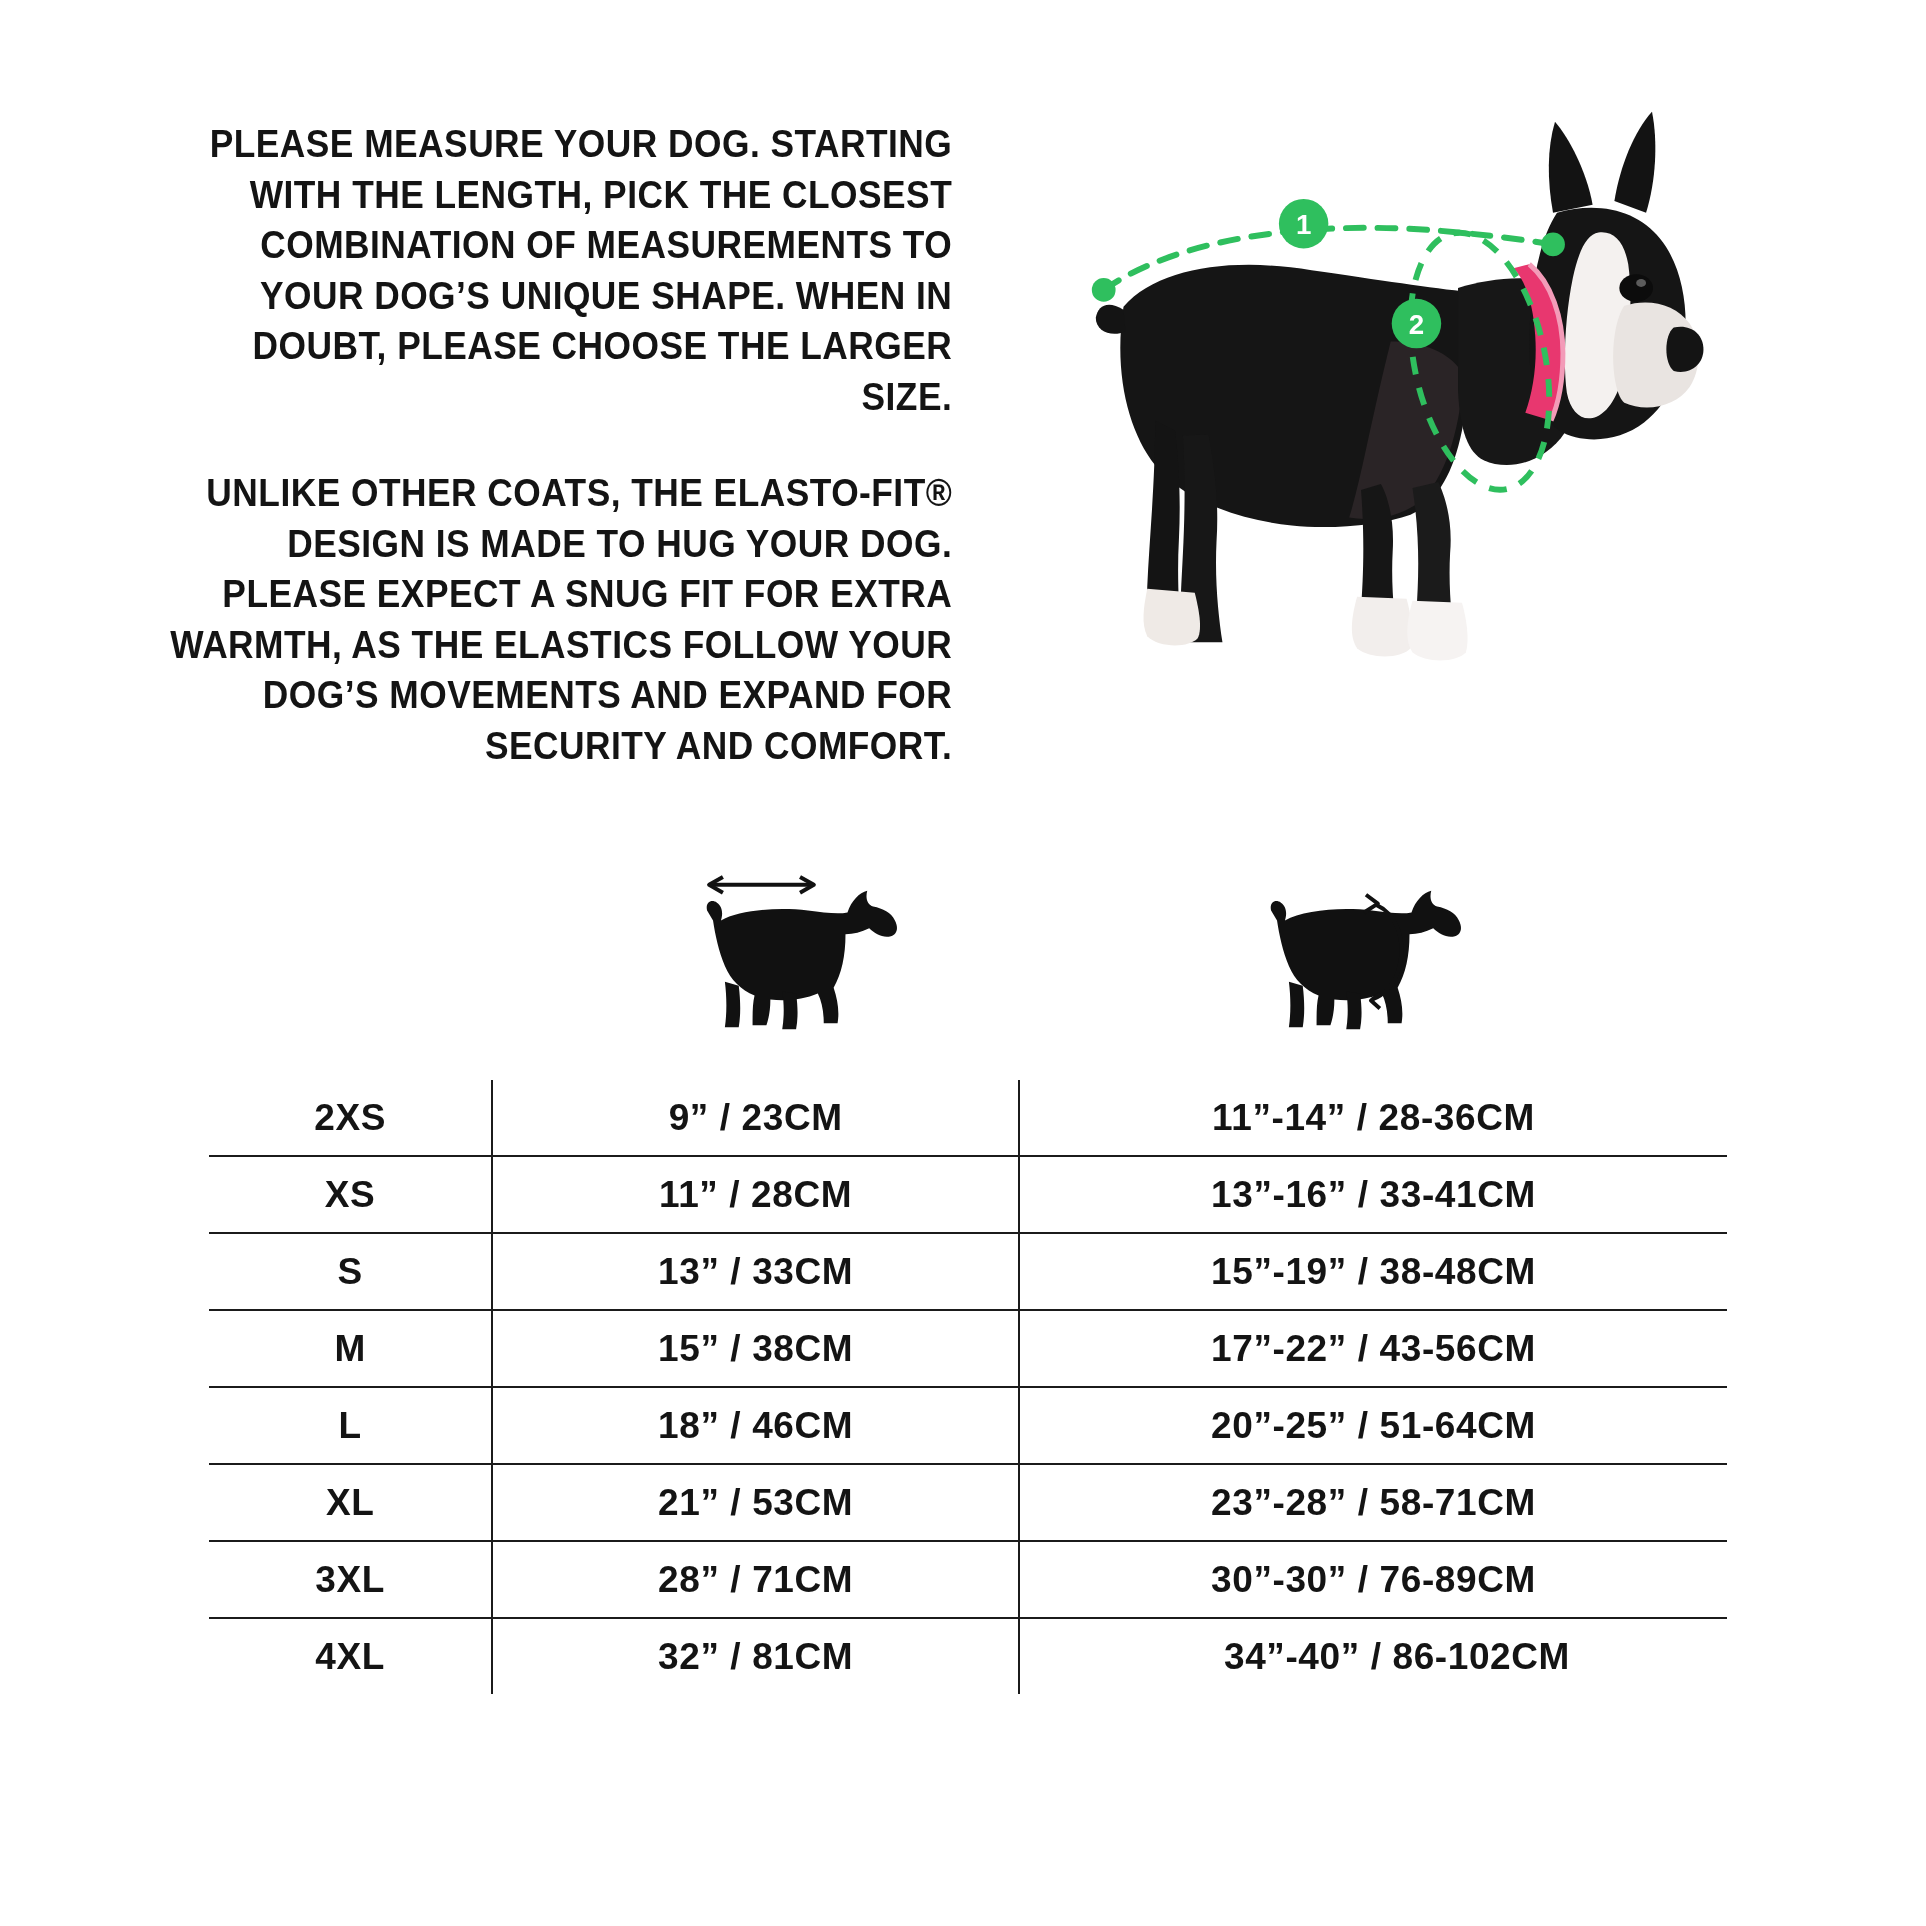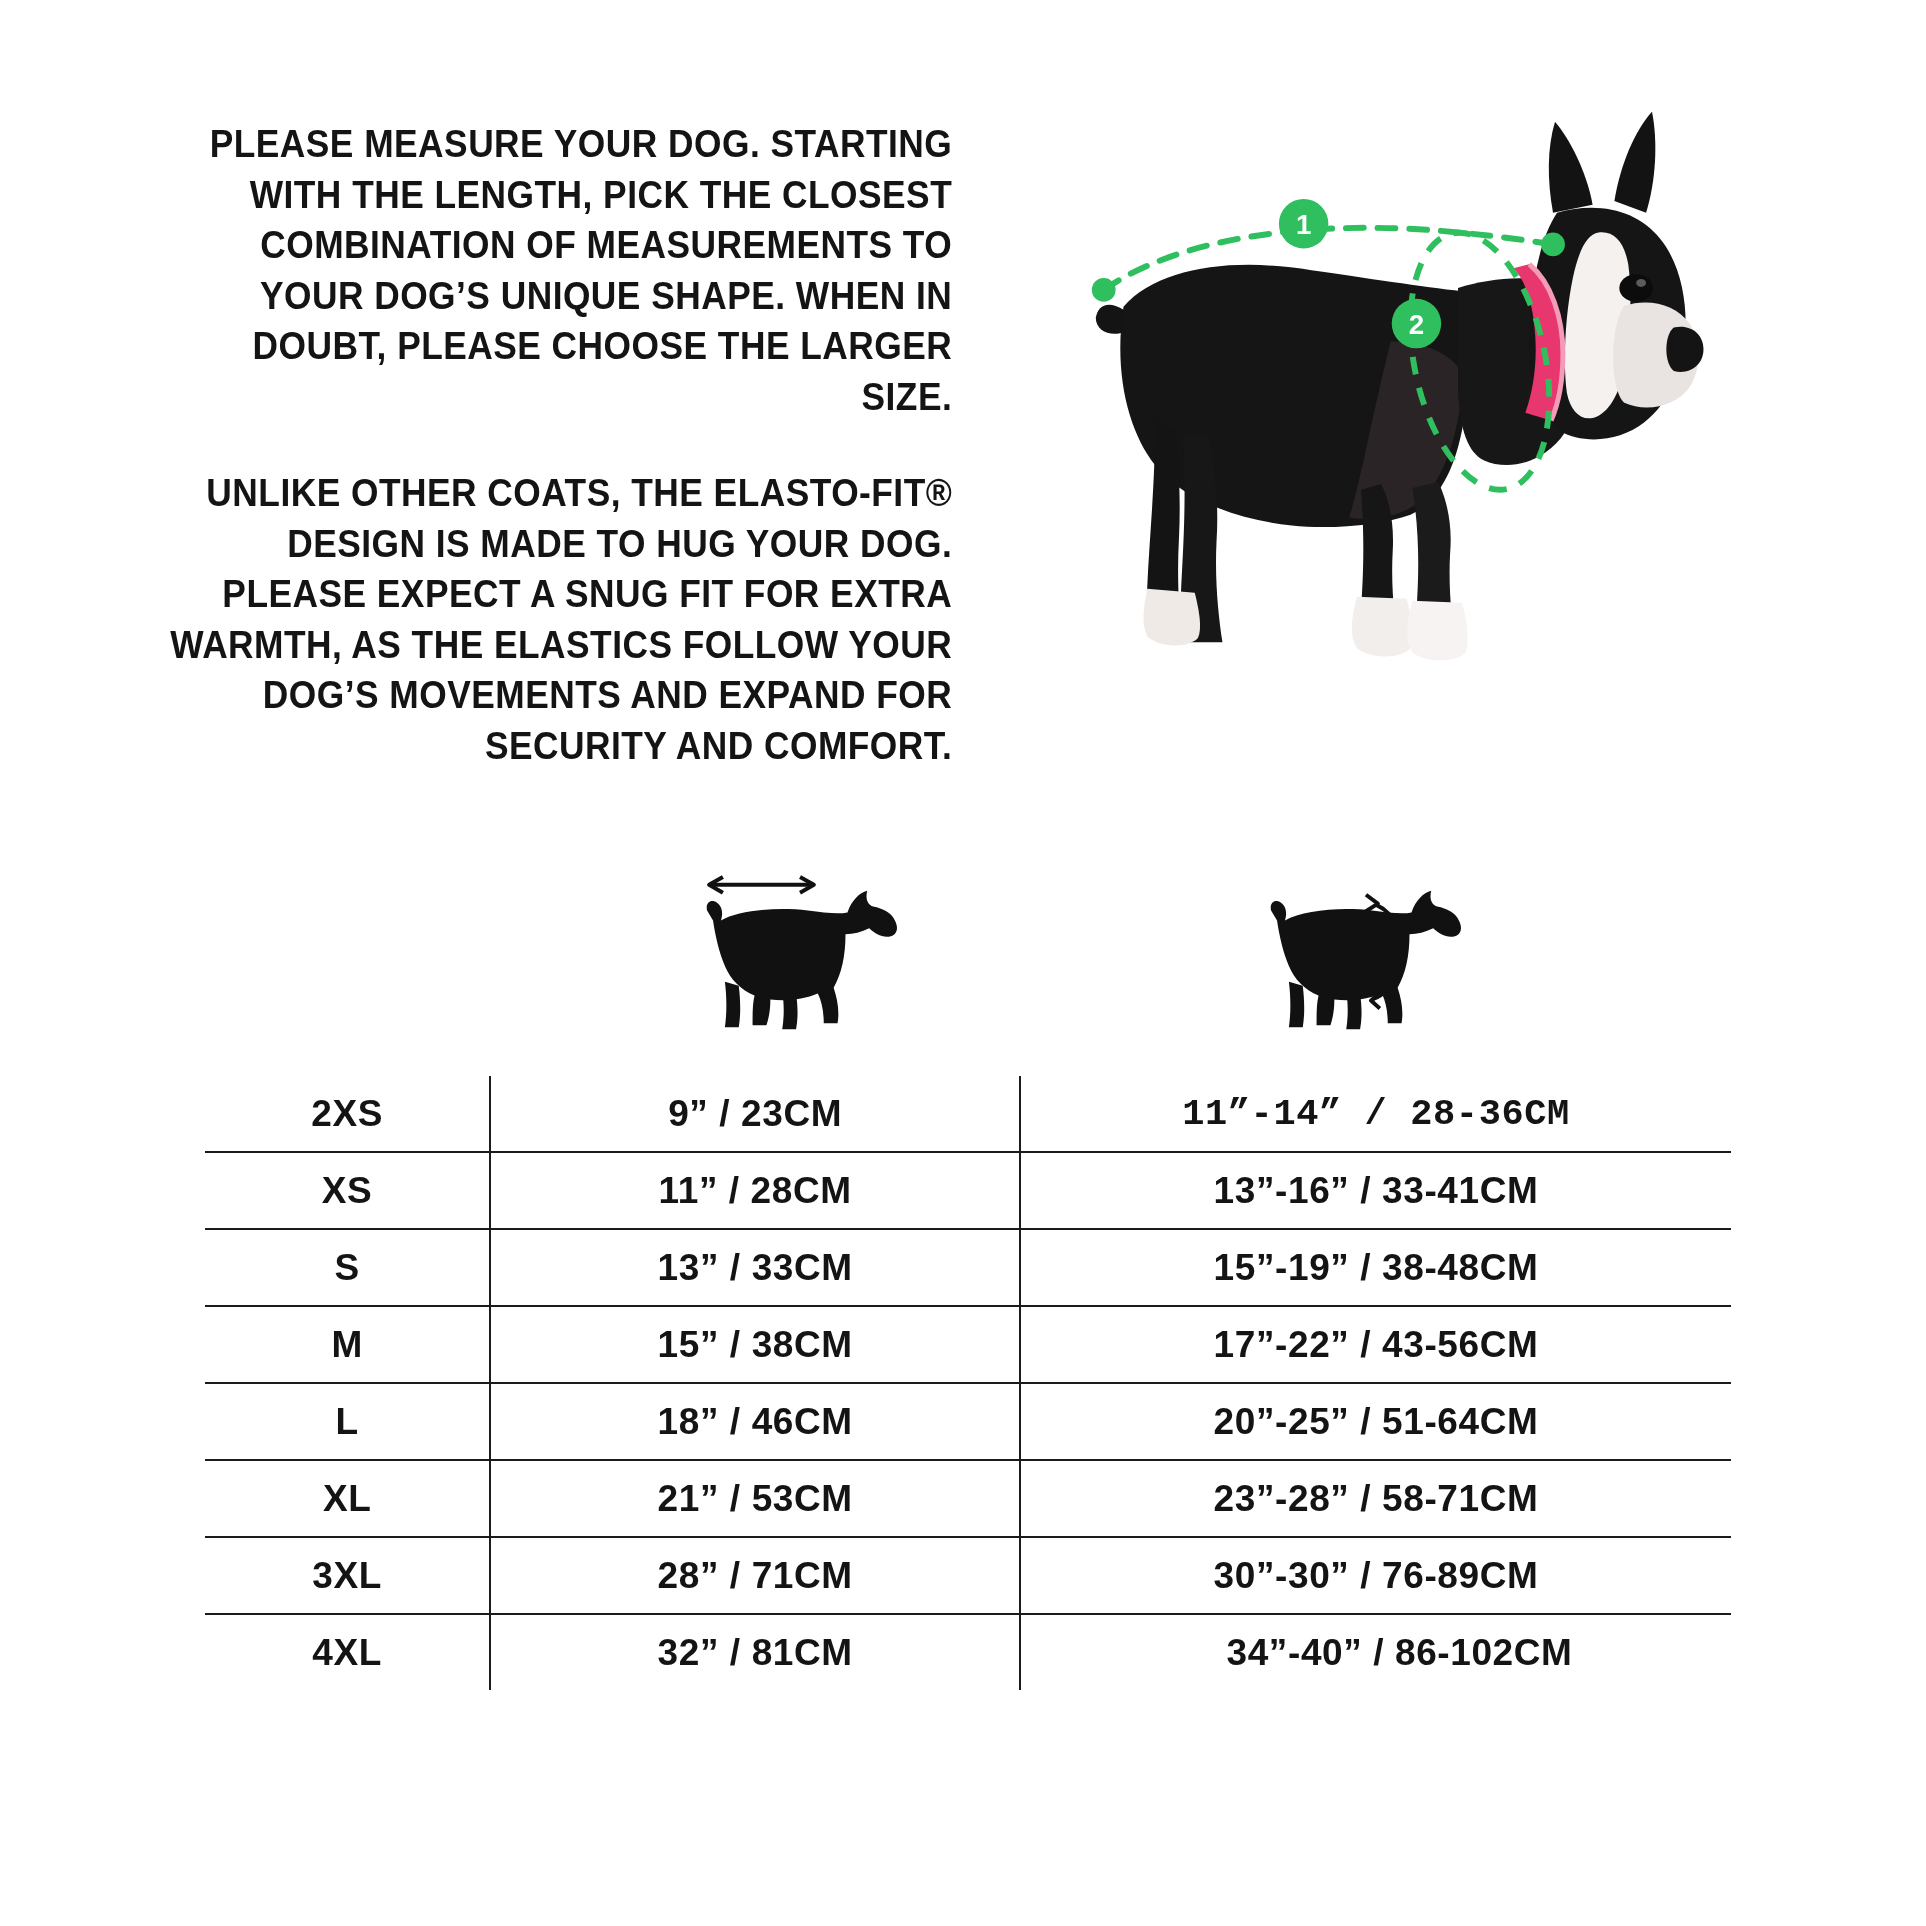--- a/index.html
+++ b/index.html
@@ -65,42 +65,42 @@
   
   #size-table-wrap {
     position: absolute;
     left: 203px;
     top: 1074px;
     width: 1530px;
   }
   table.size-table {
     width: 100%;
     border-collapse: collapse;
-    border: 2px solid #a16207;
+    border: 6px solid #a16207;
     border-radius: 14px;
     overflow: hidden;
   }
   table.size-table td {
     border: 2px solid #1b1b1b;
     height: 73px;
     text-align: center;
     vertical-align: middle;
     font-family: "Liberation Sans Narrow", "Liberation Sans", sans-serif;
     font-size: 37px;
     font-weight: 700;
     letter-spacing: 0.6px;
     color: #141414;
     white-space: nowrap;
   }
   table.size-table td.col-size   { width: 297px; }
   table.size-table td.col-length { width: 549px; }
   table.size-table td.col-girth  { width: 683px; }
 
   table.size-table tr:first-child td:first-child { border-top-left-radius: 12px; }
-  table.size-table tr:first-child td:last-child  { border-top-right-radius: 12px; font-family: Liberation Mono, monospace; }
+  table.size-table tr:first-child td:last-child  { border-top-right-radius: 12px; }
   table.size-table tr:last-child  td:first-child { border-bottom-left-radius: 12px; }
   table.size-table tr:last-child  td:last-child  { border-bottom-right-radius: 12px; padding-left: 48px; }
 
   table.size-table td:first-child { border-left: none; }
   table.size-table td:last-child  { border-right: none; }
   table.size-table tr:first-child td { border-top: none; }
   table.size-table tr:last-child  td { border-bottom: none; text-align: center; }
 </style>
 </head>
 <body>

